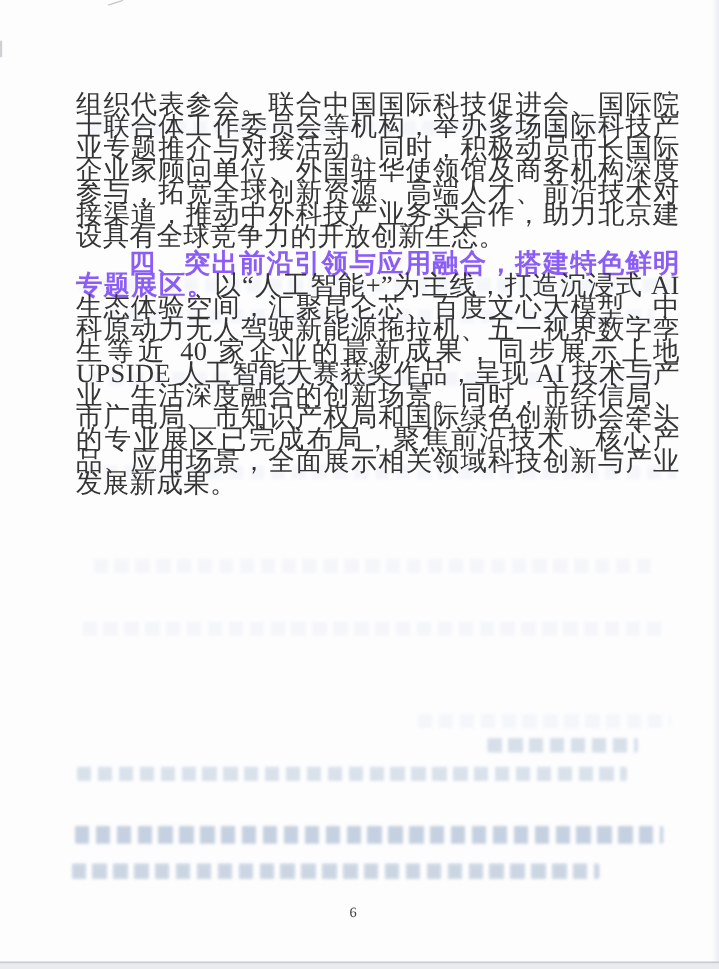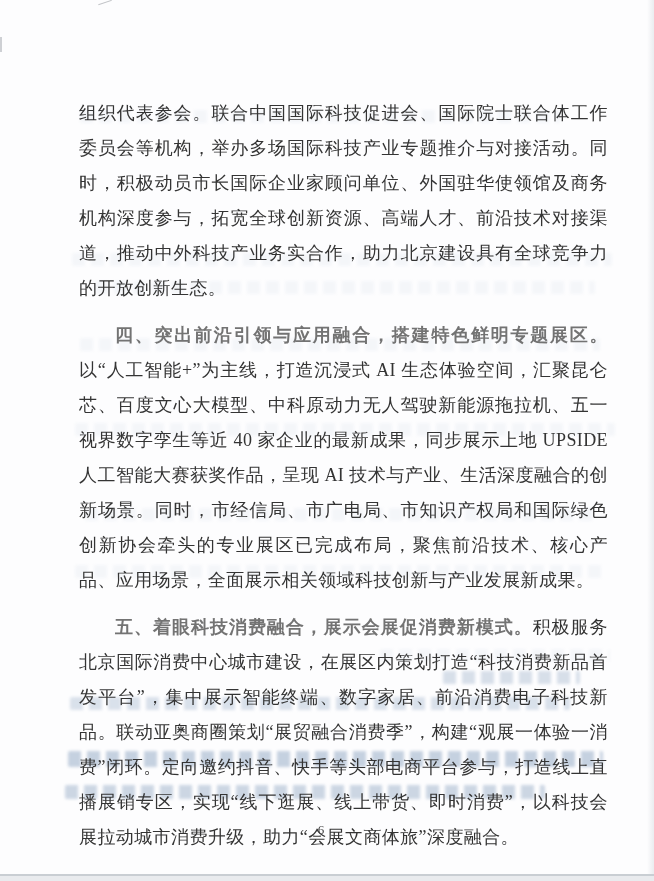--- a/index.html
+++ b/index.html
@@ -3,25 +3,25 @@
 <meta charset="utf-8">
 <style>
   html,body{margin:0;padding:0;background:#f4f5f6;}
   .scan{
     position:relative;width:654px;height:881px;background:#fdfdfe;overflow:hidden;
     font-family:"Liberation Serif","DejaVu Serif",serif;
   }
   
   .textblock{position:absolute;left:67px;top:84px;width:553px;color:#333;z-index:3;}
   .para{
-    margin:12px;font-size:18px;line-height:35px;letter-spacing:.4px;
+    margin:2px;font-size:24px;line-height:20px;letter-spacing:.4px;
     text-align:justify;text-justify:inter-character;color:#343434;
   }
   .para.indent{text-indent:2em;}
-  .para .lead{font-weight:bold;color:#737373;}
+  .para .lead{font-weight:bold;color:#8b5cf6;}
   .p1{min-height:142px;}
   .p2{min-height:228px;}
   .p3{min-height:199px;}
   
   .pagenum{
     position:absolute;top:822px;left:0;right:12px;text-align:center;
     font-size:13px;color:#3d3d3d;z-index:3;
   }
   
   .bleed{
@@ -55,21 +55,20 @@
   <div class="bleed faint" style="top:649px;left:380px;width:230px;"></div>
 
   <div class="bleed" style="top:671px;left:443px;width:137px;opacity:.32;"></div>
   <div class="bleed" style="top:697px;left:70px;width:500px;opacity:.30;"></div>
   <div class="bleed" style="top:751px;left:68px;width:535px;height:16px;opacity:.48;"></div>
   <div class="bleed" style="top:785px;left:65px;width:480px;height:14px;opacity:.42;"></div>
 
   <div class="textblock">
     <p class="para p1"><span>组织代表参会。联合中国国际科技促进会、国际院士联合体工作委员会等机构，举办多场国际科技产业专题推介与对接活动。同时，积极动员市长国际企业家顾问单位、外国驻华使领馆及商务机构深度参与，拓宽全球创新资源、高端人才、前沿技术对接渠道，推动中外科技产业务实合作，助力北京建设具有全球竞争力的开放创新生态。</span></p>
     <p class="para indent p2"><span class="lead">四、突出前沿引领与应用融合，搭建特色鲜明专题展区。</span><span>以“人工智能+”为主线，打造沉浸式 AI 生态体验空间，汇聚昆仑芯、百度文心大模型、中科原动力无人驾驶新能源拖拉机、五一视界数字孪生等近 40 家企业的最新成果，同步展示上地 UPSIDE 人工智能大赛获奖作品，呈现 AI 技术与产业、生活深度融合的创新场景。同时，市经信局、市广电局、市知识产权局和国际绿色创新协会牵头的专业展区已完成布局，聚焦前沿技术、核心产品、应用场景，全面展示相关领域科技创新与产业发展新成果。</span></p>
-    <p class="para indent p3"><span class="lead">五、着眼科技消费融合，展示会展促消费新模式。</span><span>积极服务北京国际消费中心城市建设，在展区内策划打造“科技消费新品首发平台”，集中展示智能终端、数字家居、前沿消费电子科技新品。联动亚奥商圈策划“展贸融合消费季”，构建“观展一体验一消费”闭环。定向邀约抖音、快手等头部电商平台参与，打造线上直播展销专区，实现“线下逛展、线上带货、即时消费”，以科技会展拉动城市消费升级，助力“会展文商体旅”深度融合。</span></p>
   </div>
 
   <div class="pagenum">6</div>
 
   <div class="speck-top"></div>
   <div class="sliver-left"></div>
   <div class="edge-right"></div>
   <div class="edge-bottom-line"></div>
   <div class="edge-bottom-strip"></div>
 

